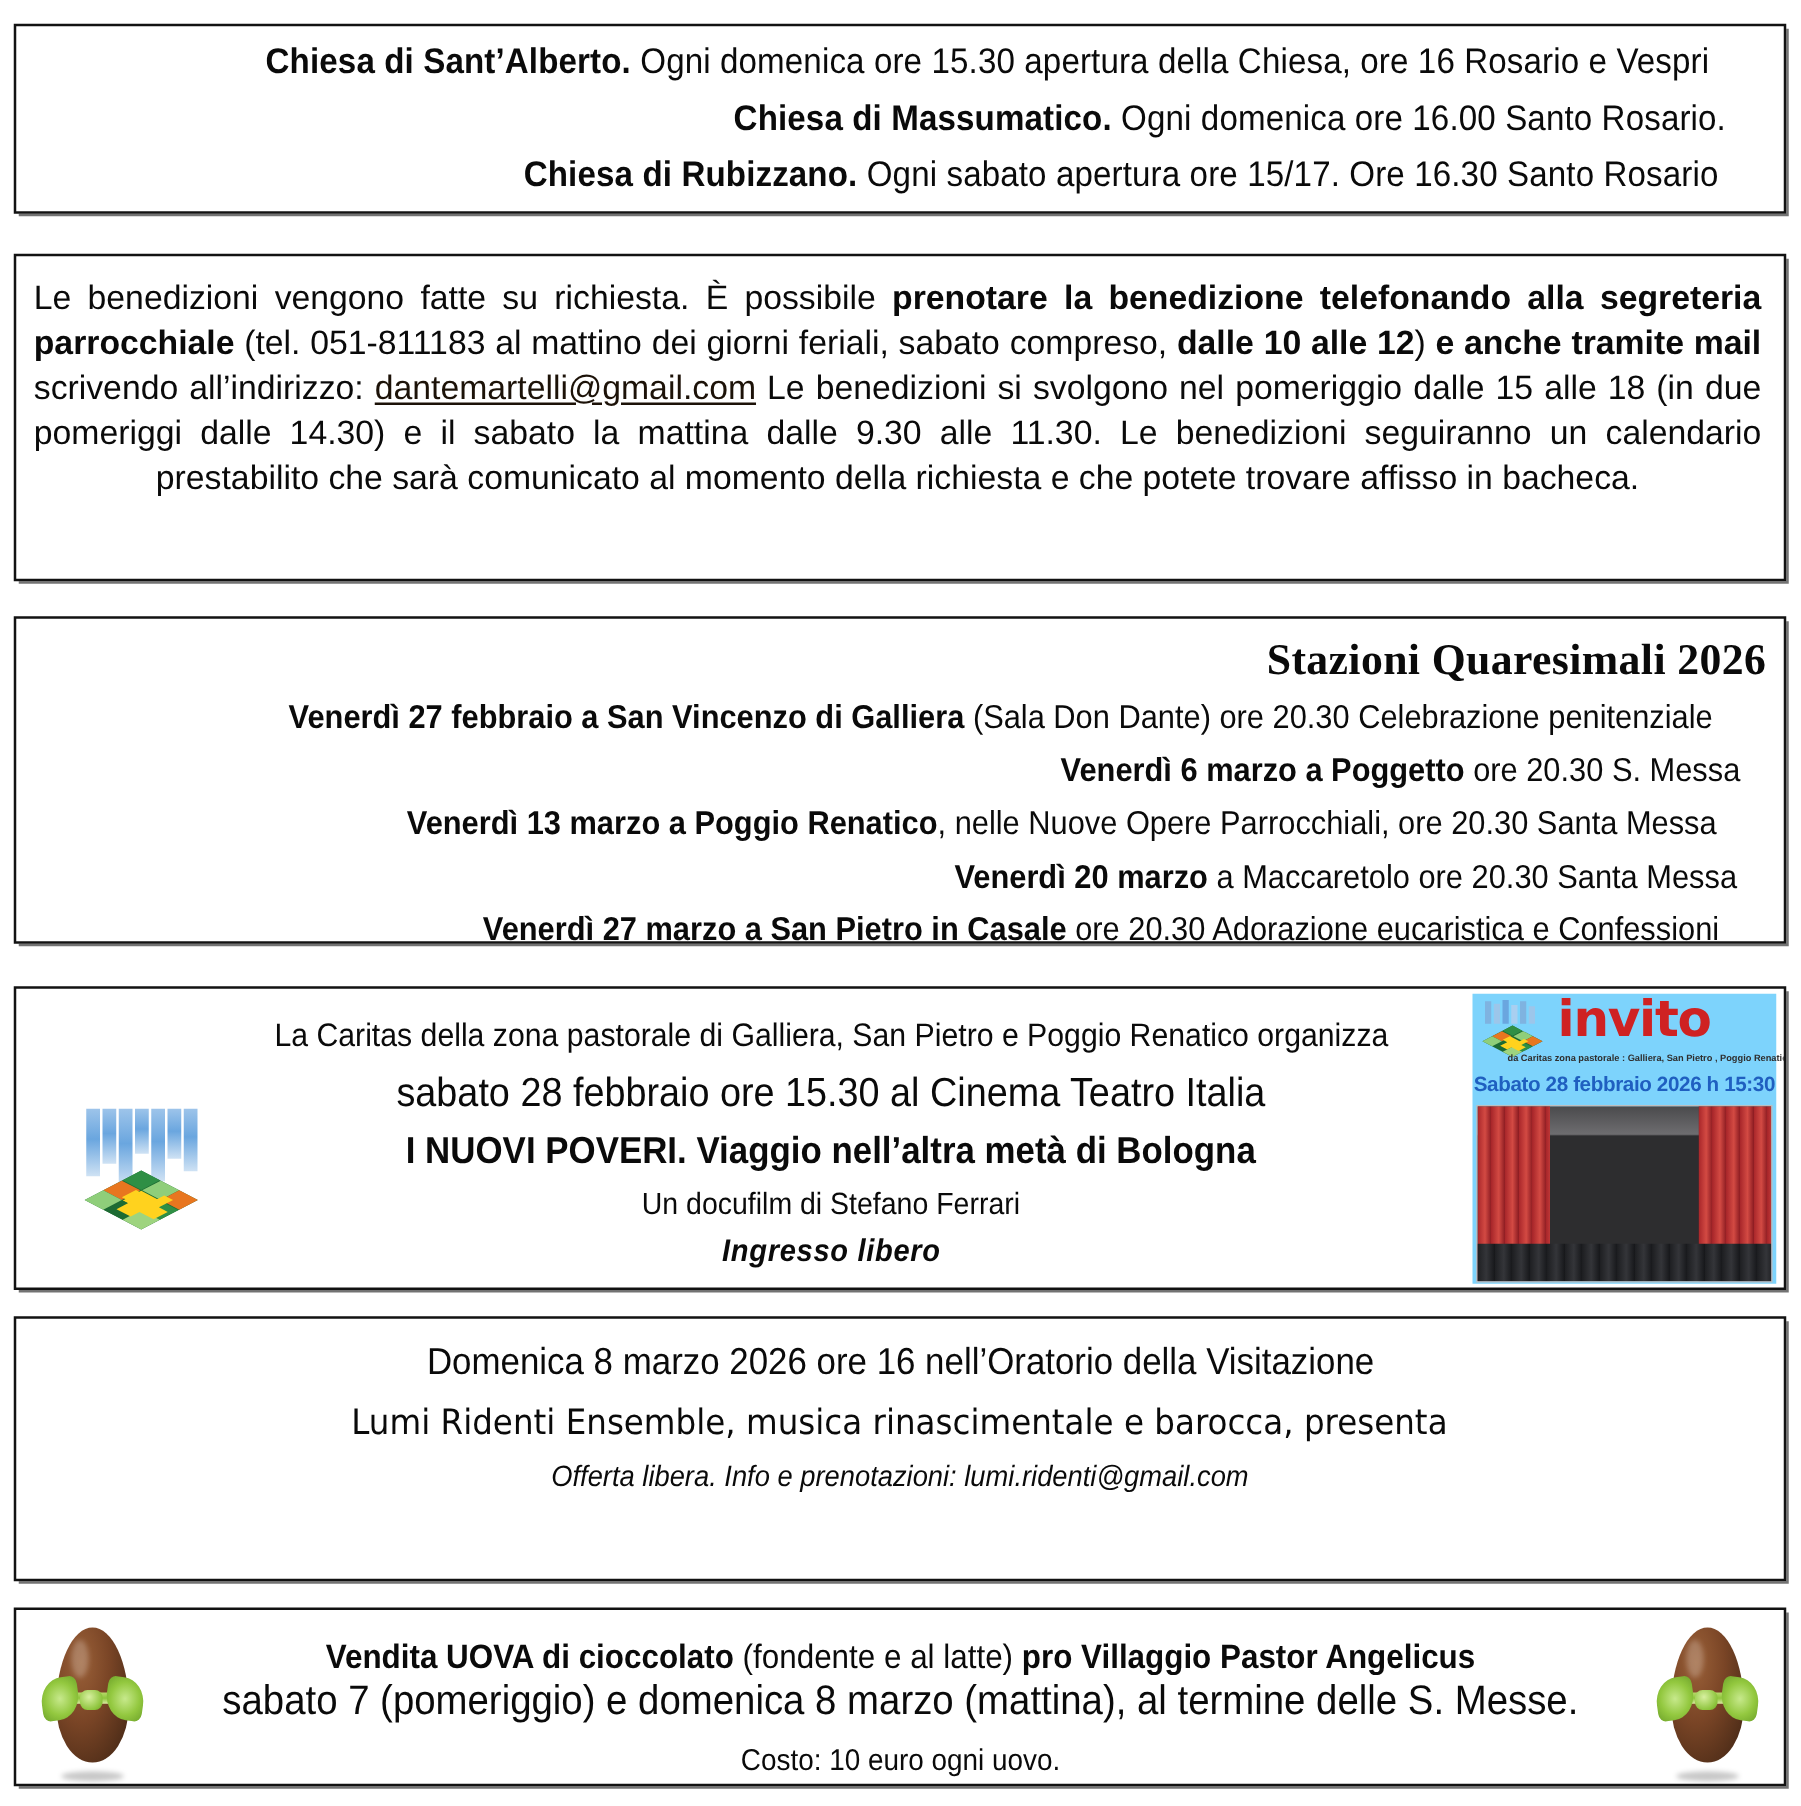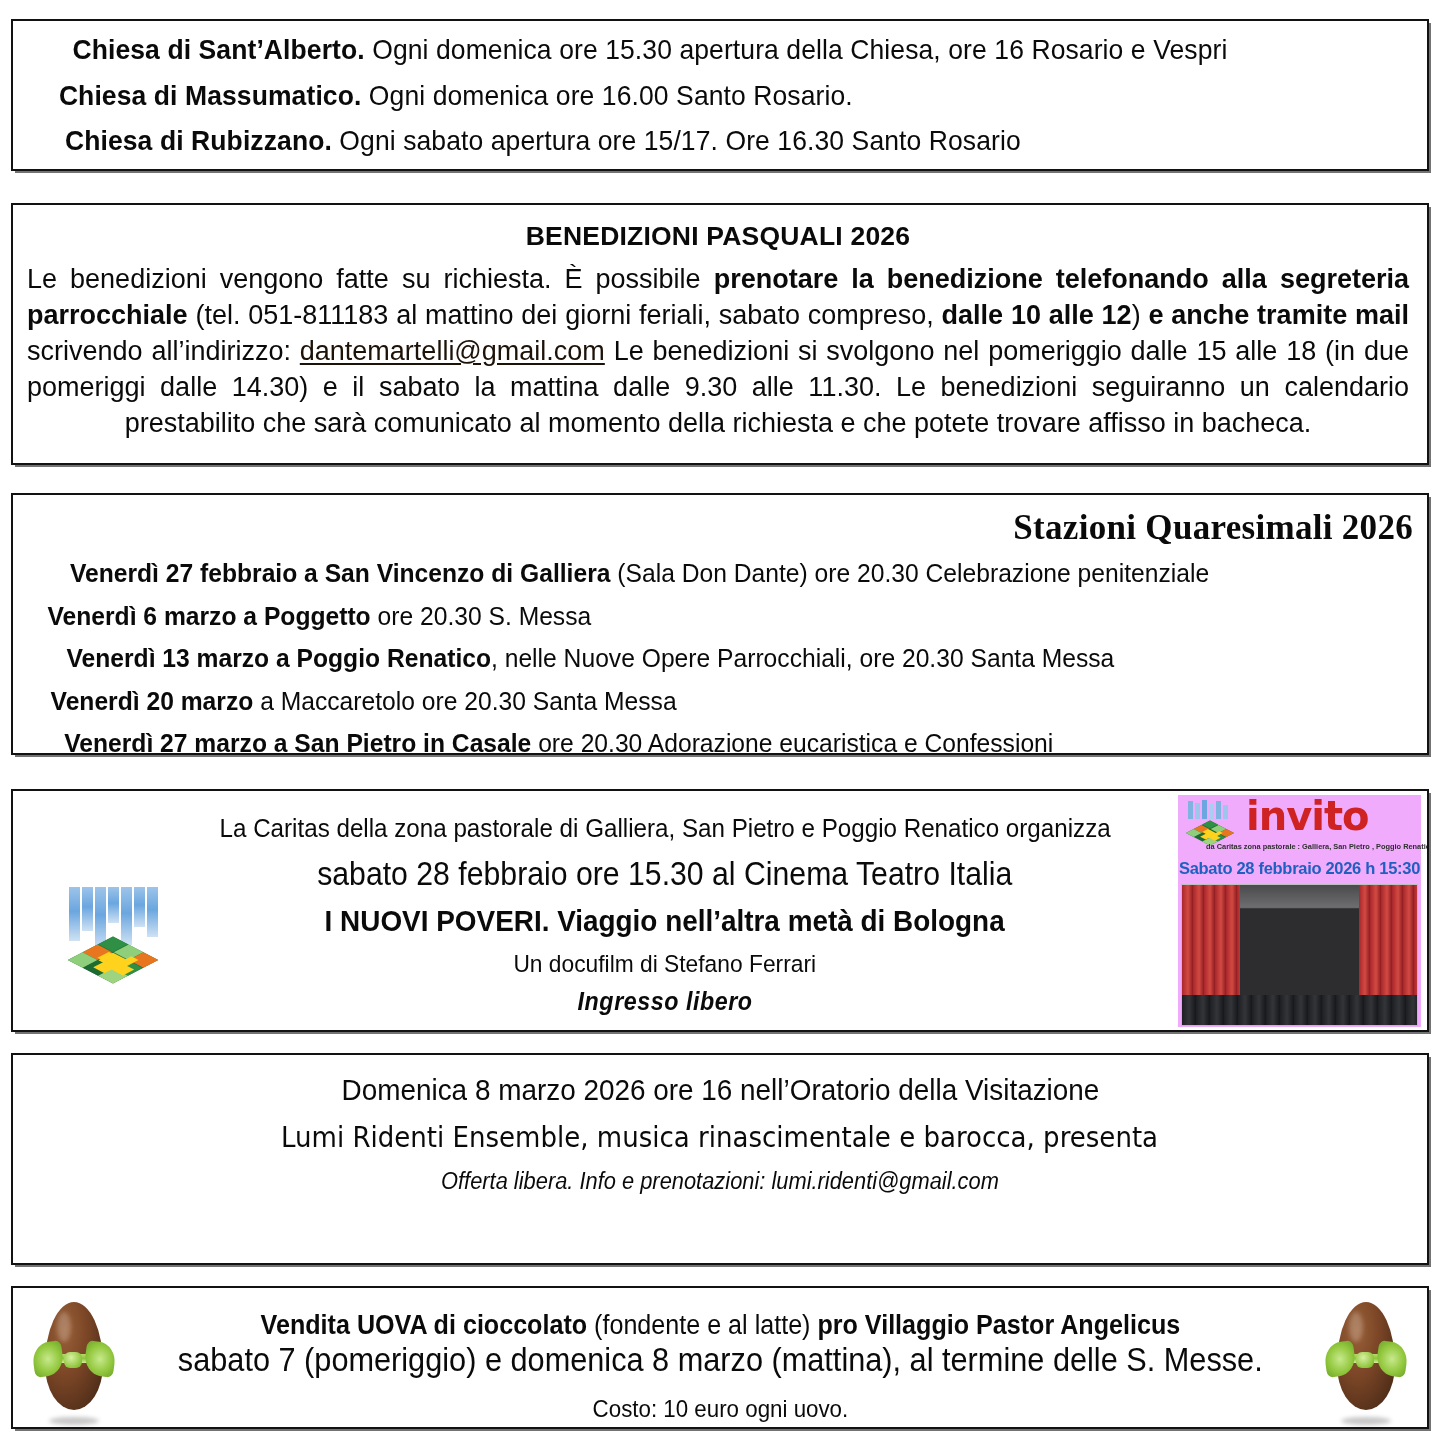--- a/index.html
+++ b/index.html
@@ -17,21 +17,21 @@
     left:11px;right:12px;
     border:2px solid #121212;
     background:#ffffff;
     box-shadow:3px 3px 0 -1px rgba(0,0,0,.55);
     box-sizing:border-box;
     overflow:hidden;
   }
 
   
   .line{
-    text-align:left;
+    text-align:right;
     white-space:nowrap;
     line-height:1.0;
   }
   b,.b{font-weight:bold;}
 
   
   .cond{
     display:inline-block;
     transform:scaleX(.93);
     transform-origin:center center;
@@ -69,21 +69,21 @@
   #box4 .l5{font-size:25px;font-weight:bold;font-style:italic;text-align:center;margin-left:-110px;margin-top:9px;letter-spacing:.6px;}
 
   
   .caritas{position:absolute;left:42px;top:96px;width:118px;height:110px;}
   .caritas .bars{position:absolute;left:14px;top:0;width:92px;height:62px;}
   .caritas .bars i{position:absolute;top:0;width:11px;height:100%;
       background:linear-gradient(to bottom,#9dc4ea 0%,#6aa6df 45%,#cfe2f4 100%);display:block;}
   .caritas .diamond{position:absolute;left:6px;top:38px;width:104px;height:70px;}
 
   
-  .poster{position:absolute;right:6px;top:4px;width:243px;height:232px;background:#f0abfc;}
+  .poster{position:absolute;right:6px;top:4px;width:243px;height:232px;background:#7dd3fc;}
   .poster .ptop{position:relative;height:62px;}
   .poster .plogo{position:absolute;left:6px;top:4px;width:52px;height:52px;}
   .poster .invito{
     position:absolute;left:68px;top:-2px;
     font-family:"DejaVu Sans", sans-serif;
     font-weight:bold;font-size:40px;color:#cf2222;letter-spacing:-1px;
   }
   .poster .psub{
     position:absolute;left:28px;top:47px;width:212px;
     font-size:7.4px;font-weight:bold;color:#2f2f2f;white-space:nowrap;
@@ -196,21 +196,20 @@
         <span class="cond"><b>Chiesa di Massumatico.</b><span> Ogni domenica ore 16.00 Santo Rosario.</span></span>
       </div>
       <div class="line">
         <span class="cond"><b>Chiesa di Rubizzano.</b><span> Ogni sabato apertura ore 15/17. Ore 16.30 Santo Rosario</span></span>
       </div>
     </div>
   </div>
 
   <div class="box" id="box2">
     <div class="inner">
-      <div class="title">BENEDIZIONI PASQUALI 2026</div>
       <div class="body">
         <span>Le benedizioni vengono fatte su richiesta. È possibile </span><b>prenotare la benedizione telefonando alla segreteria parrocchiale</b><span> (tel. 051-811183 al mattino dei giorni feriali, sabato compreso, </span><b>dalle 10 alle 12</b><span>) </span><b>e anche tramite mail</b><span> scrivendo all’indirizzo: </span><a class="mail" href="#">dantemartelli@gmail.com</a><span>  Le benedizioni si svolgono nel pomeriggio dalle 15 alle 18 (in due pomeriggi dalle 14.30) e il sabato la mattina dalle 9.30 alle 11.30. Le benedizioni seguiranno un calendario prestabilito che sarà comunicato al momento della richiesta e che potete trovare affisso in bacheca.</span>
       </div>
     </div>
   </div>
 
   <div class="box" id="box3">
     <div class="inner">
       <div class="title">Stazioni Quaresimali 2026</div>
       <div class="line">

